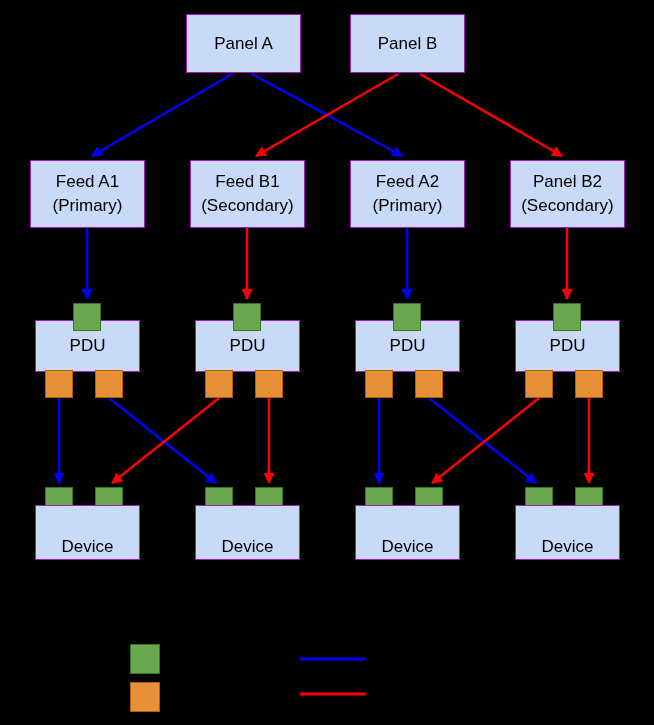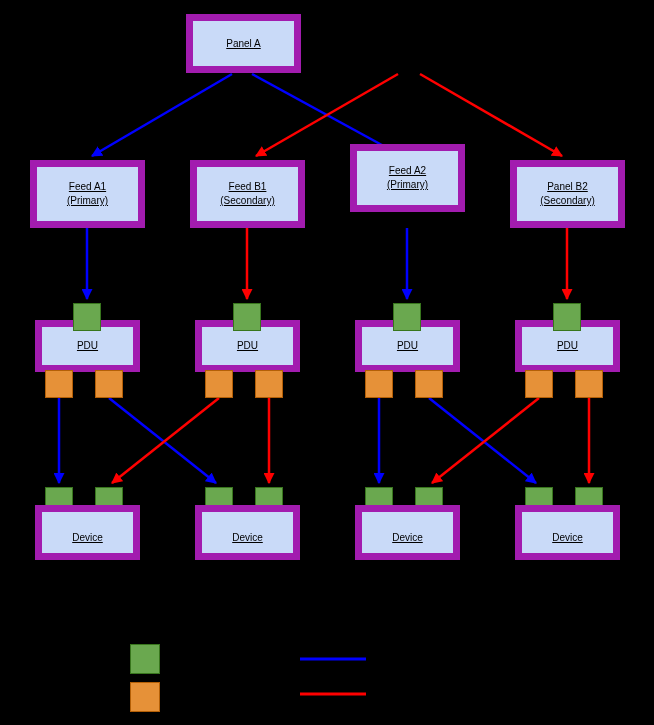--- a/index.html
+++ b/index.html
@@ -21,36 +21,35 @@
   .wire.blue { stroke: var(--primary-path, #0000ff); marker-end: url(#ah-blue); }
   .wire.red  { stroke: var(--secondary-path, #ff0000); marker-end: url(#ah-red); }
   .legline { fill: none; stroke-width: 3px; }
   .legline.blue { stroke: var(--primary-path, #0000ff); }
   .legline.red  { stroke: var(--secondary-path, #ff0000); }
   .ah-blue { fill: var(--primary-path, #0000ff); }
   .ah-red  { fill: var(--secondary-path, #ff0000); }
   .box {
     position: absolute;
     background: var(--box-fill, #c9daf8);
-    border: 7px solid #a21caf;
+    border: 1px solid #a21caf;
     box-sizing: border-box;
     display: flex;
     align-items: center;
     justify-content: center;
     flex-direction: column;
-    font-size: 10px;
+    font-size: 17px;
     color: #000;
     line-height: 1.4;
     text-align: center;
-    text-decoration: underline;
   }
   .panel  { width: 115px; height: 59px; }
   .feed   { width: 115px; height: 68px; }
   .pdu    { width: 105px; height: 52px; }
-  .device { width: 105px; height: 55px; padding-top: 10px; }
+  .device { width: 105px; height: 55px; padding-top: 10px; justify-content: flex-end; }
   .port {
     position: absolute;
     width: 28px; height: 28px;
     box-sizing: border-box;
   }
   .port.green  { background: var(--input-port, #6aa84f);  border: 1px solid #38761d; }
   .port.orange { background: var(--output-port, #e69138); border: 1px solid #b45f06; }
   .swatch {
     position: absolute;
     width: 30px; height: 30px;
@@ -93,30 +92,33 @@
     <line class="wire red" x1="539" y1="398" x2="432" y2="483"></line>
     <line class="wire red" x1="589" y1="398" x2="589" y2="483"></line>
 
     <line class="legline blue" x1="300" y1="659" x2="366" y2="659"></line>
     <line class="legline red" x1="300" y1="694" x2="366" y2="694"></line>
   </svg>
 
   <div class="box panel" style="left:186px; top:14px;">
     <span>Panel A</span>
   </div>
+  <div class="box panel" style="left:350px; top:14px;">
+    <span>Panel B</span>
+  </div>
 
   <div class="box feed" style="left:30px; top:160px;text-align:center;">
     <span>Feed A1</span>
     <span>(Primary)</span>
   </div>
   <div class="box feed" style="left:190px; top:160px;">
     <span>Feed B1</span>
     <span>(Secondary)</span>
   </div>
-  <div class="box feed" style="left:350px; top:144px;">
+  <div class="box feed" style="left:350px; top:160px;">
     <span>Feed A2</span>
     <span>(Primary)</span>
   </div>
   <div class="box feed" style="left:510px; top:160px;">
     <span>Panel B2</span>
     <span>(Secondary)</span>
   </div>
 
   <div class="box pdu" style="left:35px; top:320px;">
     <span>PDU</span>

